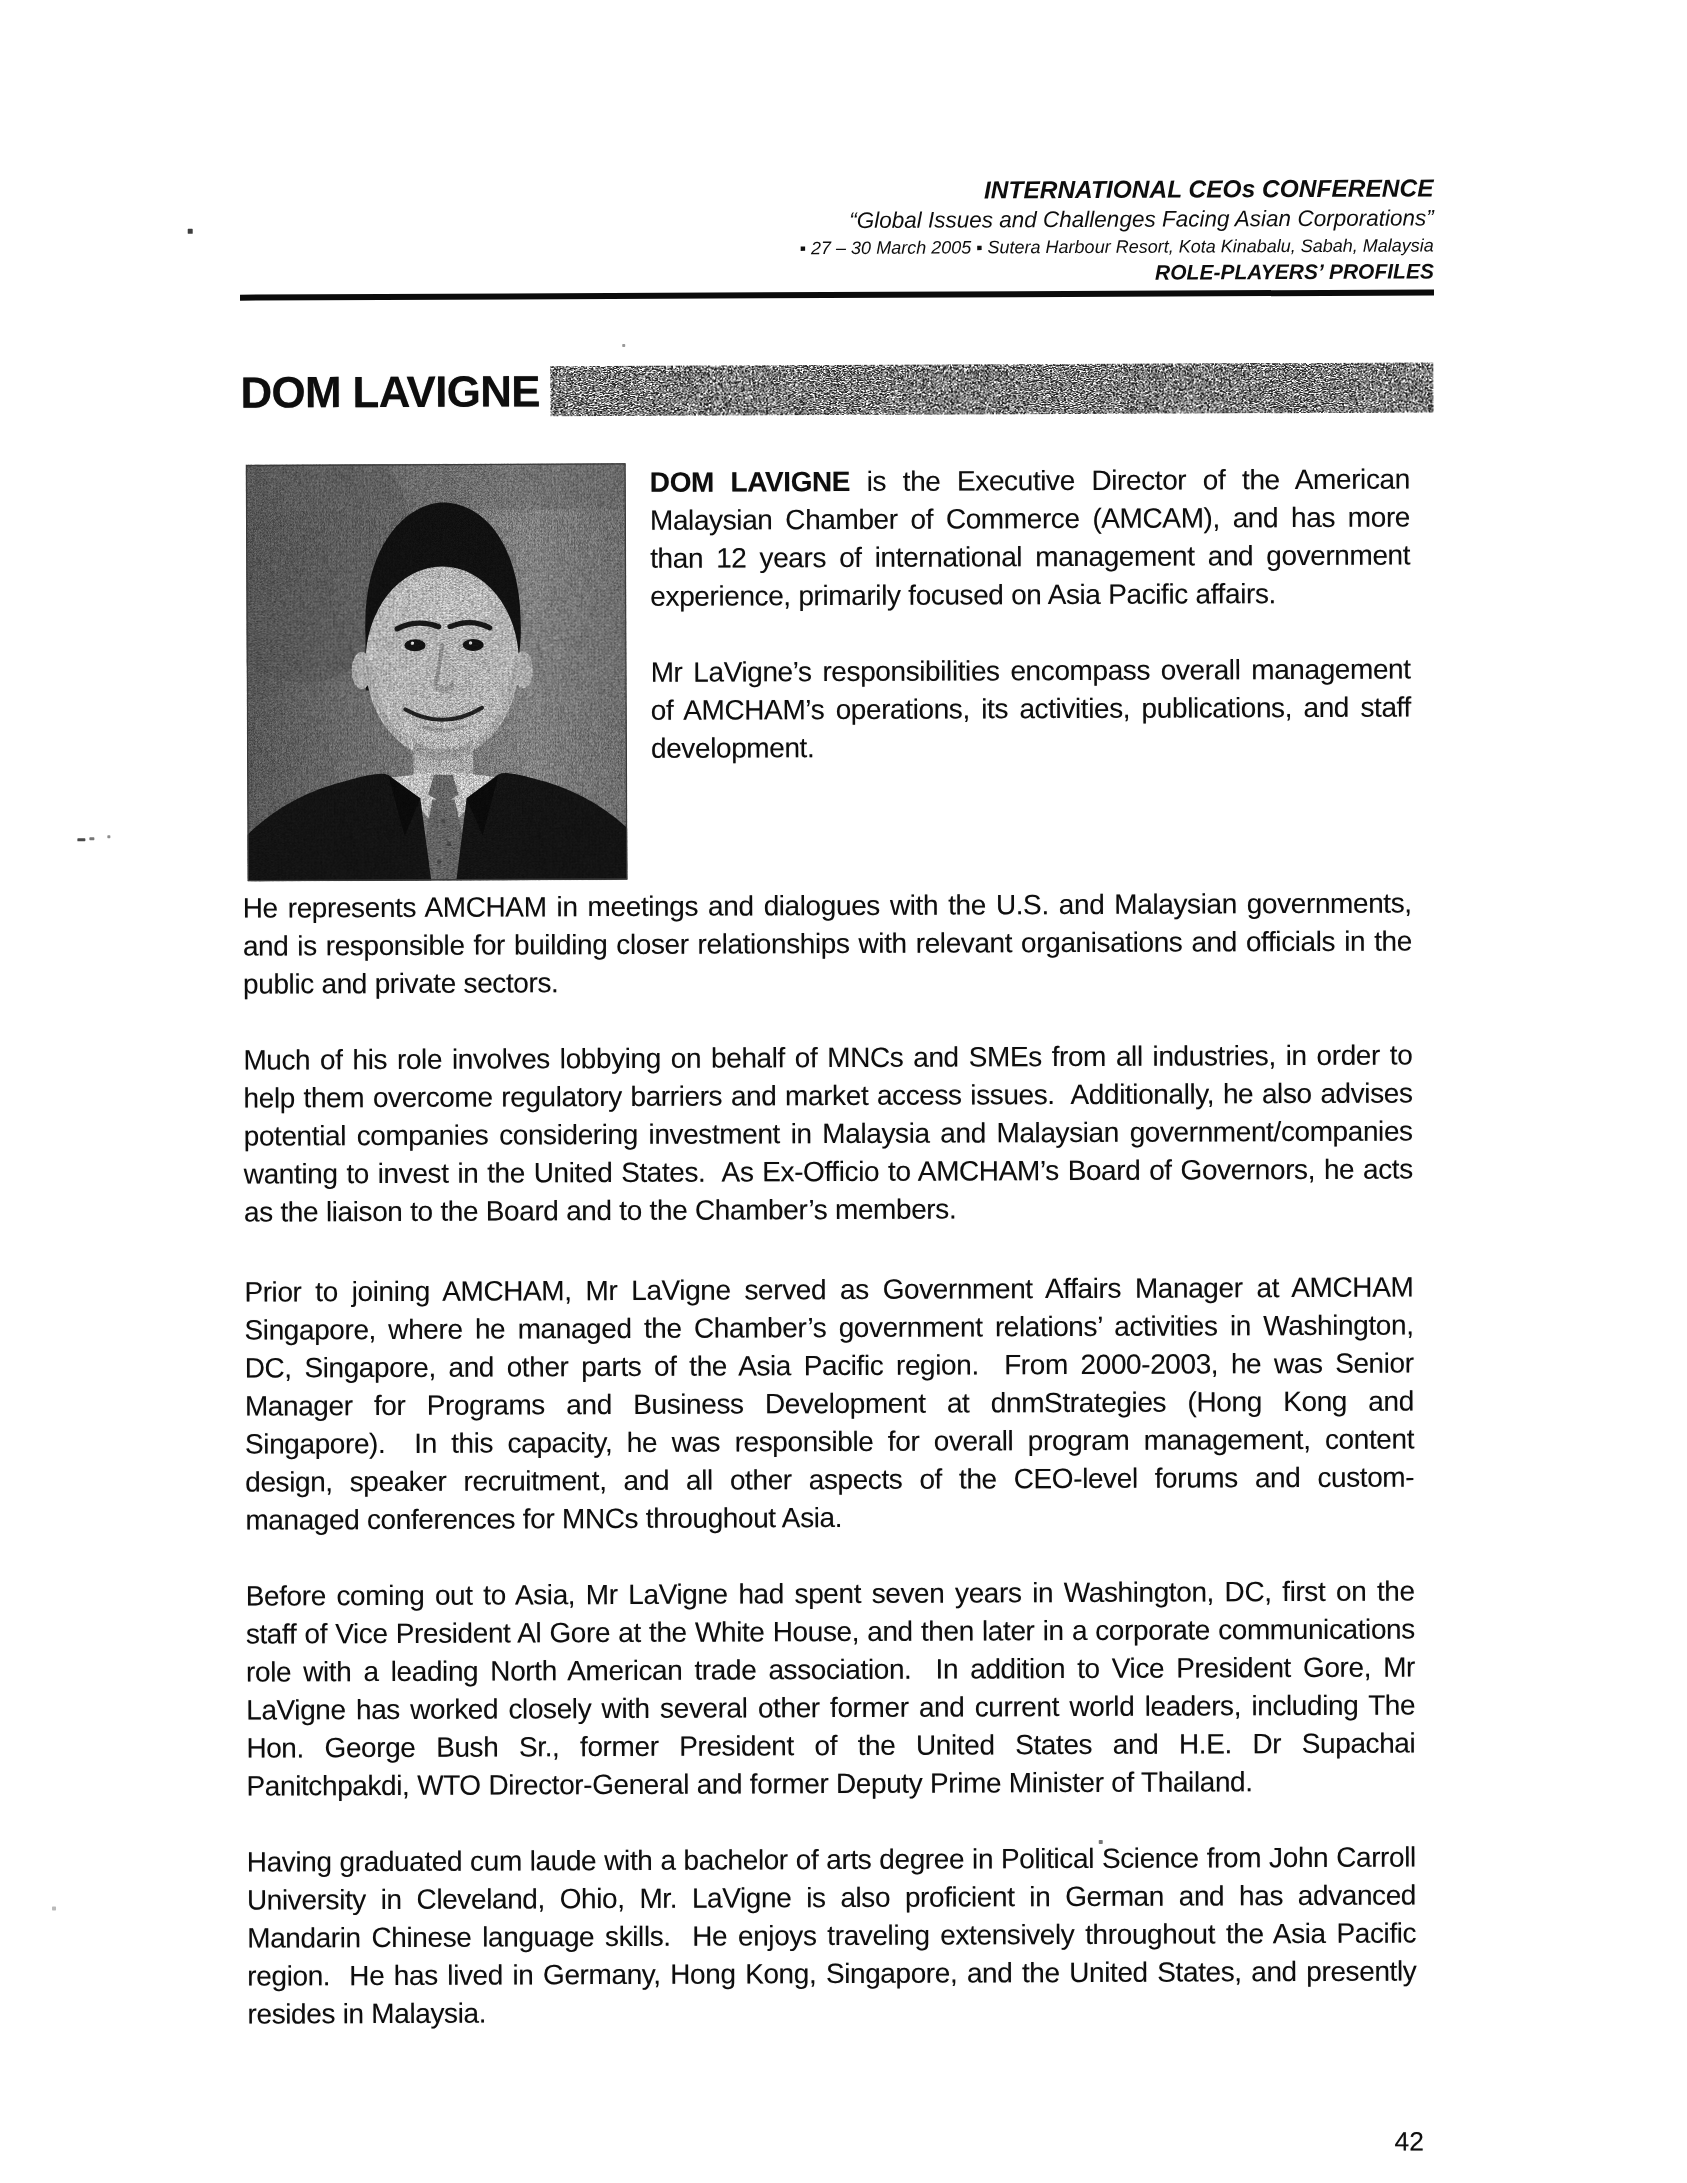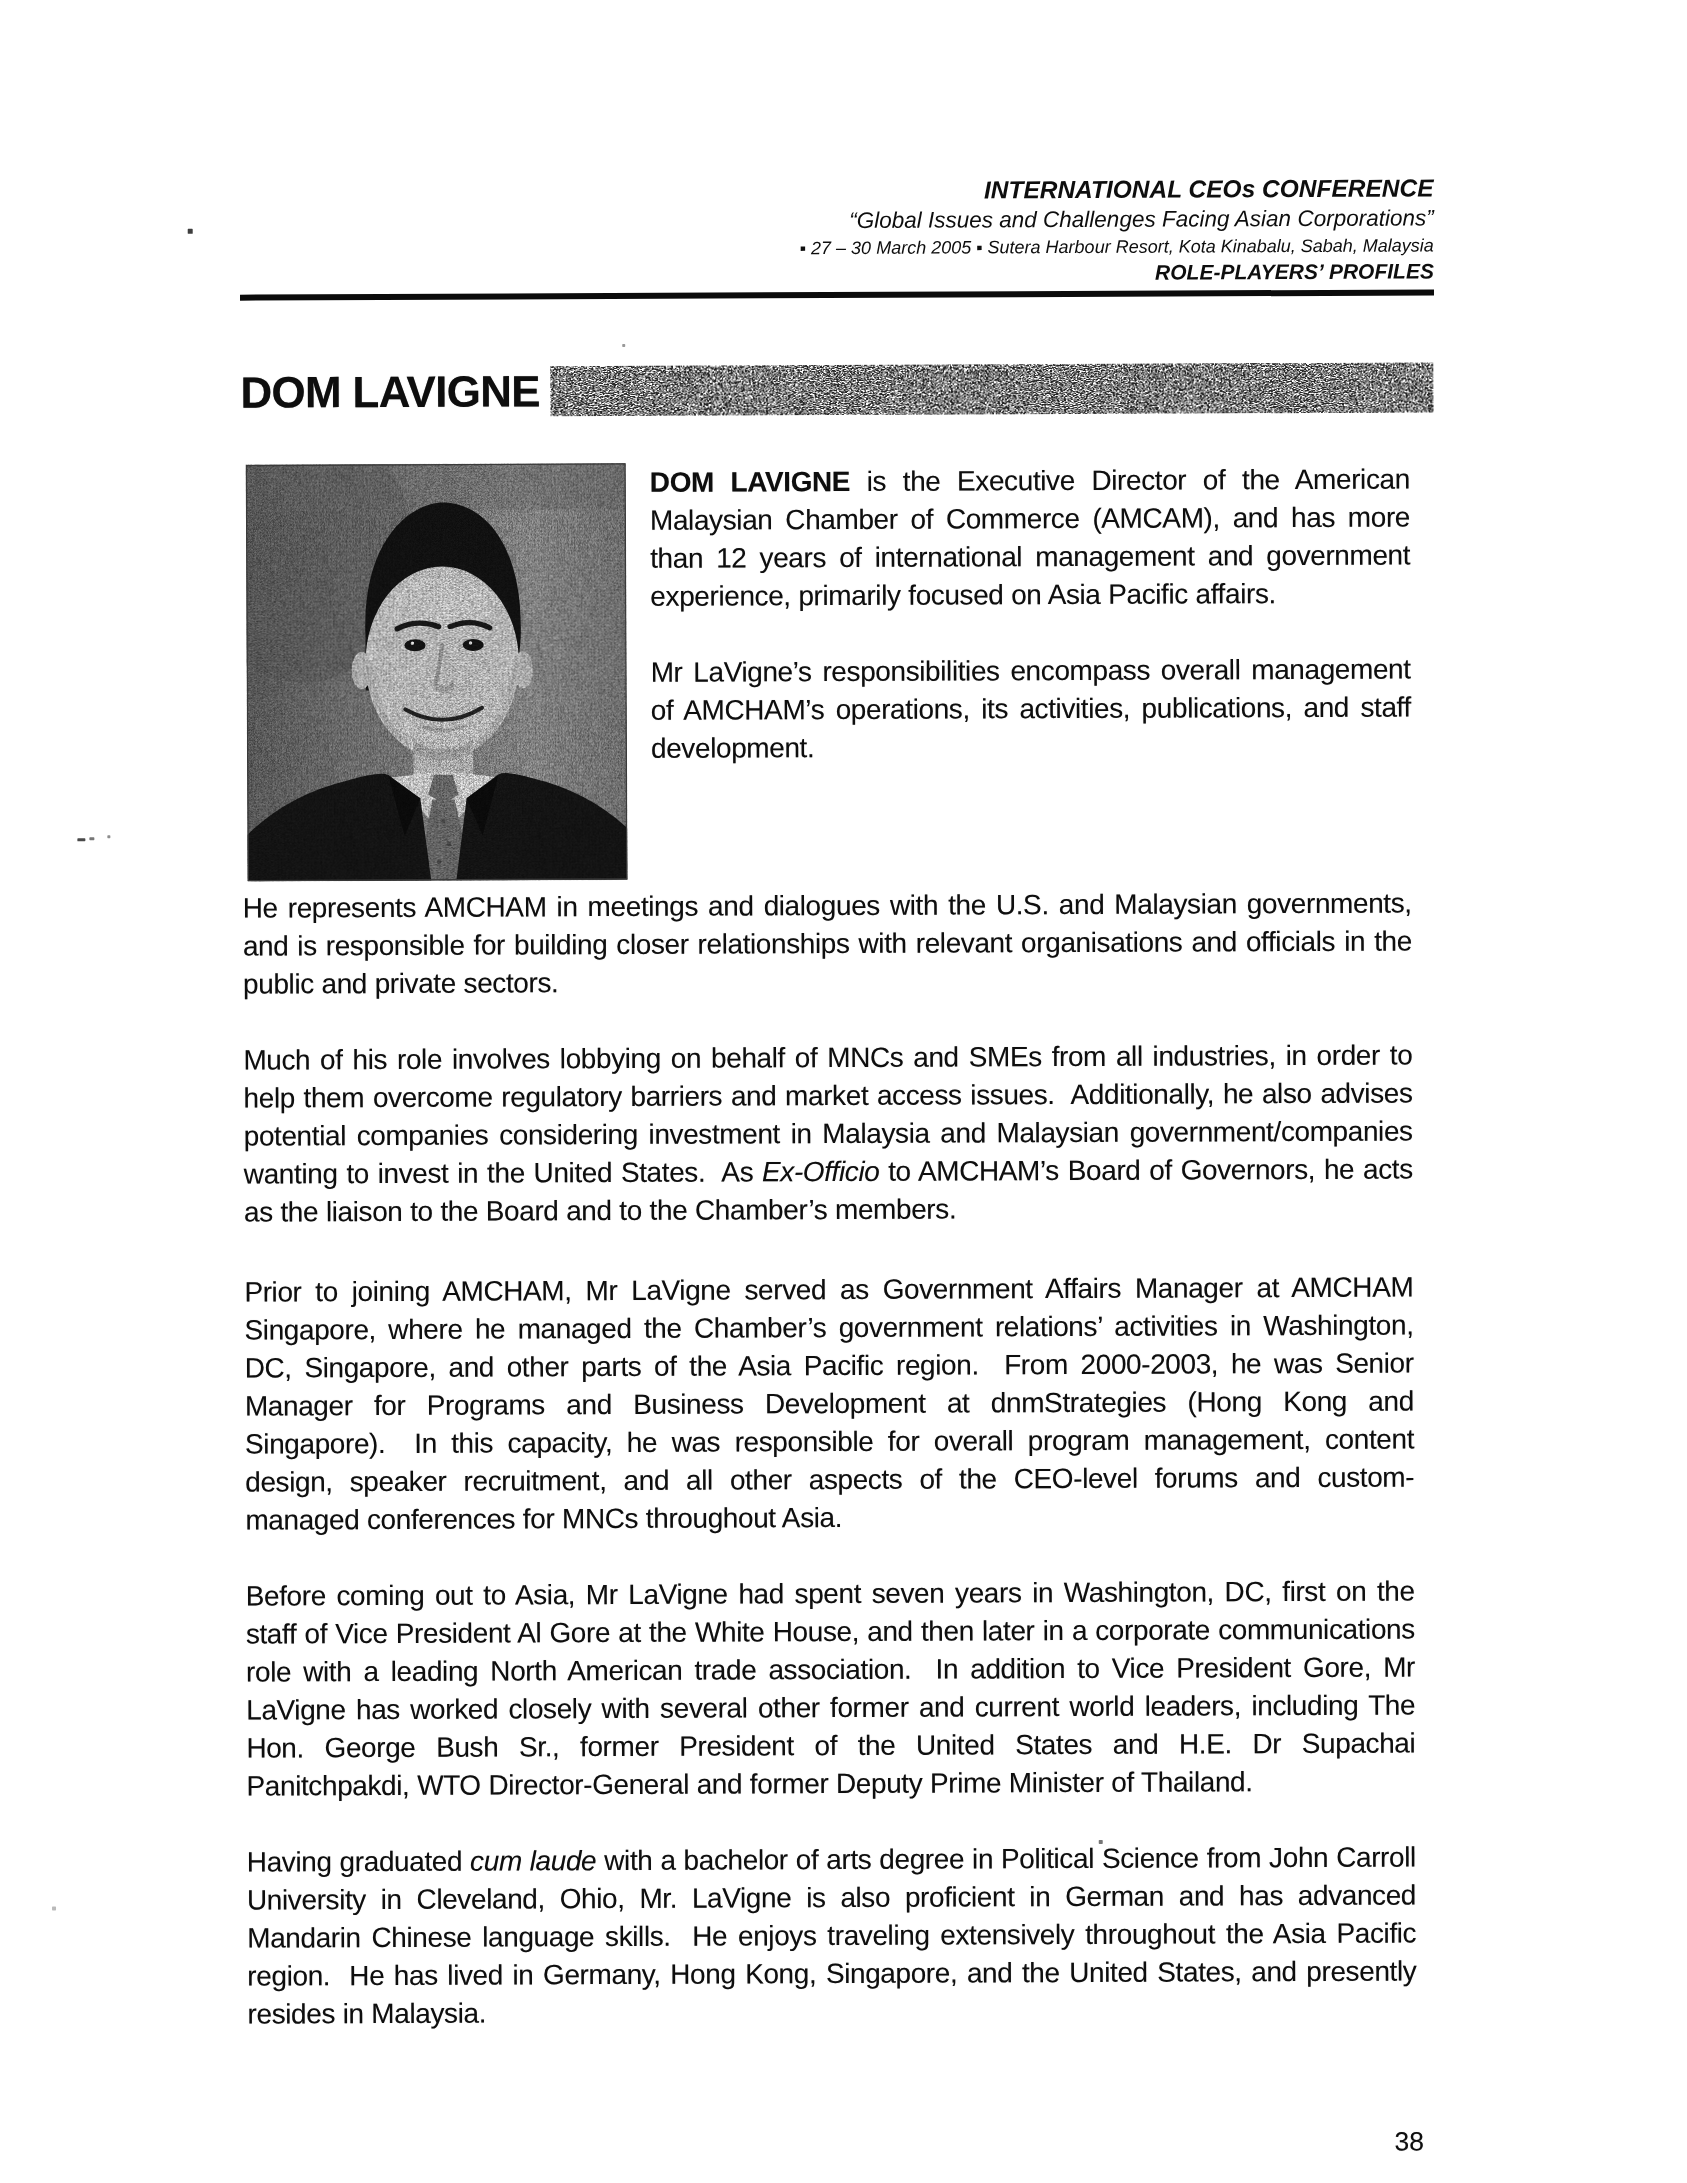--- a/index.html
+++ b/index.html
@@ -21,21 +21,21 @@
   .title{margin:0;font-size:44px;font-weight:700;letter-spacing:-0.7px;line-height:52px;white-space:nowrap;
          text-shadow:0 0 0.7px rgba(0,0,0,.5);}
   .noise-band{flex:1;height:50px;margin-left:10.6px;}
   
   .para{
     margin:0 0 38px 0;font-size:28px;line-height:38px;text-align:justify;
     white-space:pre-wrap;letter-spacing:-0.4px;word-spacing:0.3px;
     text-shadow:0 0 0.7px rgba(10,10,10,.35);
   }
   .seg-b{font-weight:700;}
-  .seg-i{font-style:italic;}
+  .seg-i{}
   .media-row{position:absolute;top:462px;left:248px;width:1164px;display:flex;}
   .photo{width:380px;height:417px;flex:0 0 380px;display:block;}
   .side-col{margin-left:24px;flex:1;padding-top:0.7px;}
   .body-col{position:absolute;top:887px;left:243px;width:1169px;}
   .gap-large{margin-top:42px;}
   
   .pageno{position:absolute;top:2129px;right:268px;font-size:26.5px;text-shadow:0 0 0.7px rgba(10,10,10,.35);}
   
   .speck{position:absolute;background:#1c1c1c;border-radius:0.7px;}
   .sp1{left:191px;top:226px;width:5.3px;height:4.6px;opacity:.85;}
@@ -148,21 +148,21 @@
   </div>
 
   <div class="body-col">
     <p class="para"><span>He represents AMCHAM in meetings and dialogues with the U.S. and Malaysian governments, and is responsible for building closer relationships with relevant organisations and officials in the public and private sectors.</span></p>
     <p class="para"><span>Much of his role involves lobbying on behalf of MNCs and SMEs from all industries, in order to help them overcome regulatory barriers and market access issues.  Additionally, he also advises potential companies considering investment in Malaysia and Malaysian government/companies wanting to invest in the United States.  As </span><span class="seg-i">Ex-Officio</span><span> to AMCHAM’s Board of Governors, he acts as the liaison to the Board and to the Chamber’s members.</span></p>
     <p class="para gap-large"><span>Prior to joining AMCHAM, Mr LaVigne served as Government Affairs Manager at AMCHAM Singapore, where he managed the Chamber’s government relations’ activities in Washington, DC, Singapore, and other parts of the Asia Pacific region.  From 2000-2003, he was Senior Manager for Programs and Business Development at dnmStrategies (Hong Kong and Singapore).  In this capacity, he was responsible for overall program management, content design, speaker recruitment, and all other aspects of the CEO-level forums and custom-managed conferences for MNCs throughout Asia.</span></p>
     <p class="para"><span>Before coming out to Asia, Mr LaVigne had spent seven years in Washington, DC, first on the staff of Vice President Al Gore at the White House, and then later in a corporate communications role with a leading North American trade association.  In addition to Vice President Gore, Mr LaVigne has worked closely with several other former and current world leaders, including The Hon. George Bush Sr., former President of the United States and H.E. Dr Supachai Panitchpakdi, WTO Director-General and former Deputy Prime Minister of Thailand.</span></p>
     <p class="para"><span>Having graduated </span><span class="seg-i">cum laude</span><span> with a bachelor of arts degree in Political Science from John Carroll University in Cleveland, Ohio, Mr. LaVigne is also proficient in German and has advanced Mandarin Chinese language skills.  He enjoys traveling extensively throughout the Asia Pacific region.  He has lived in Germany, Hong Kong, Singapore, and the United States, and presently resides in Malaysia.</span></p>
   </div>
 
-  <div class="pageno">38</div>
+  <div class="pageno">42</div>
 
   <div class="speck sp1"></div>
   <div class="speck sp2"></div>
   <div class="speck sp3"></div>
   <div class="speck sp4"></div>
   <div class="speck sp5"></div>
   <div class="speck sp6"></div>
   <div class="speck sp7"></div>
 
 </div>

